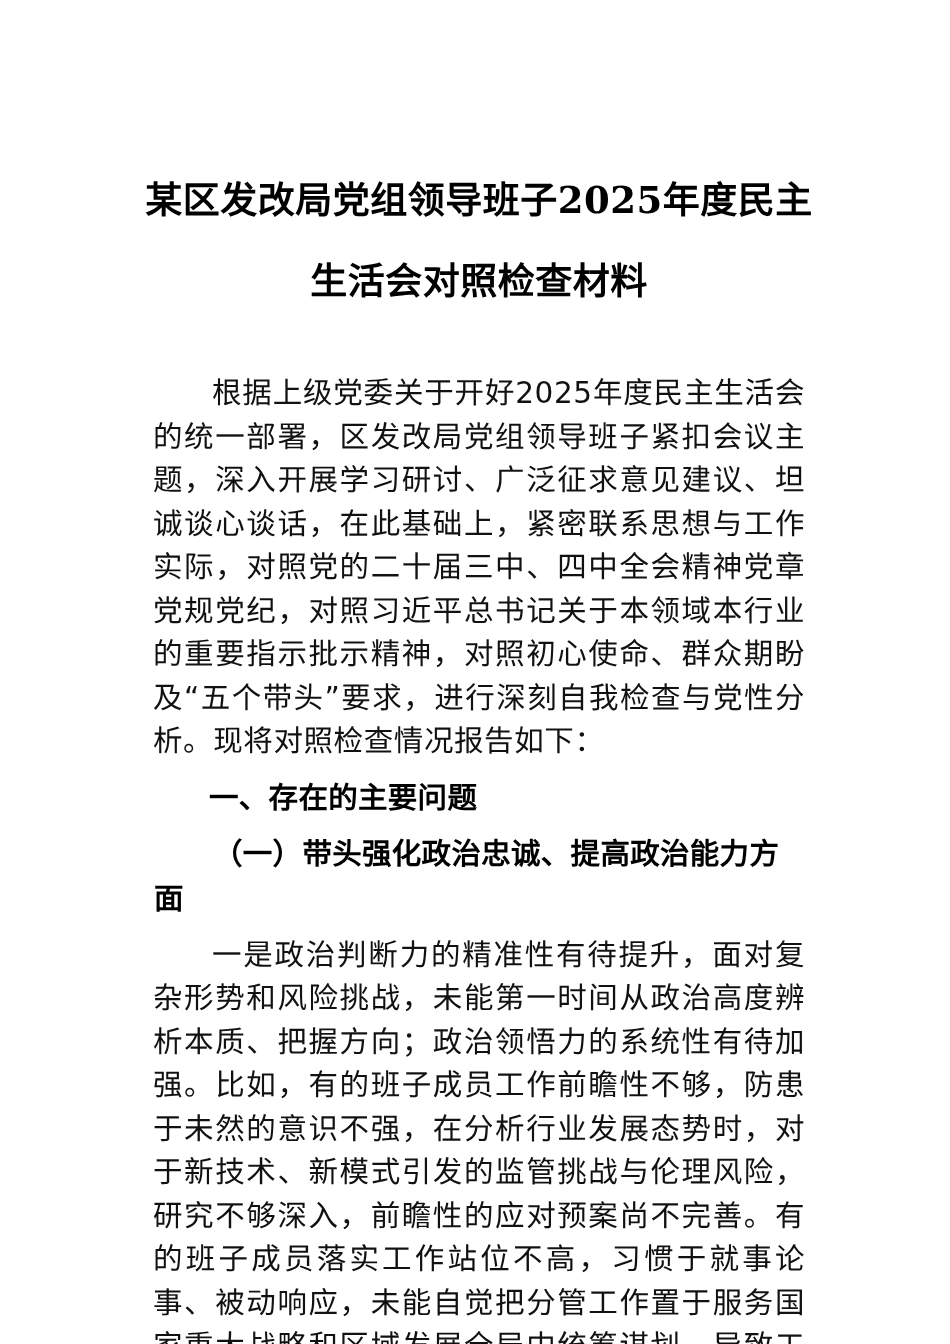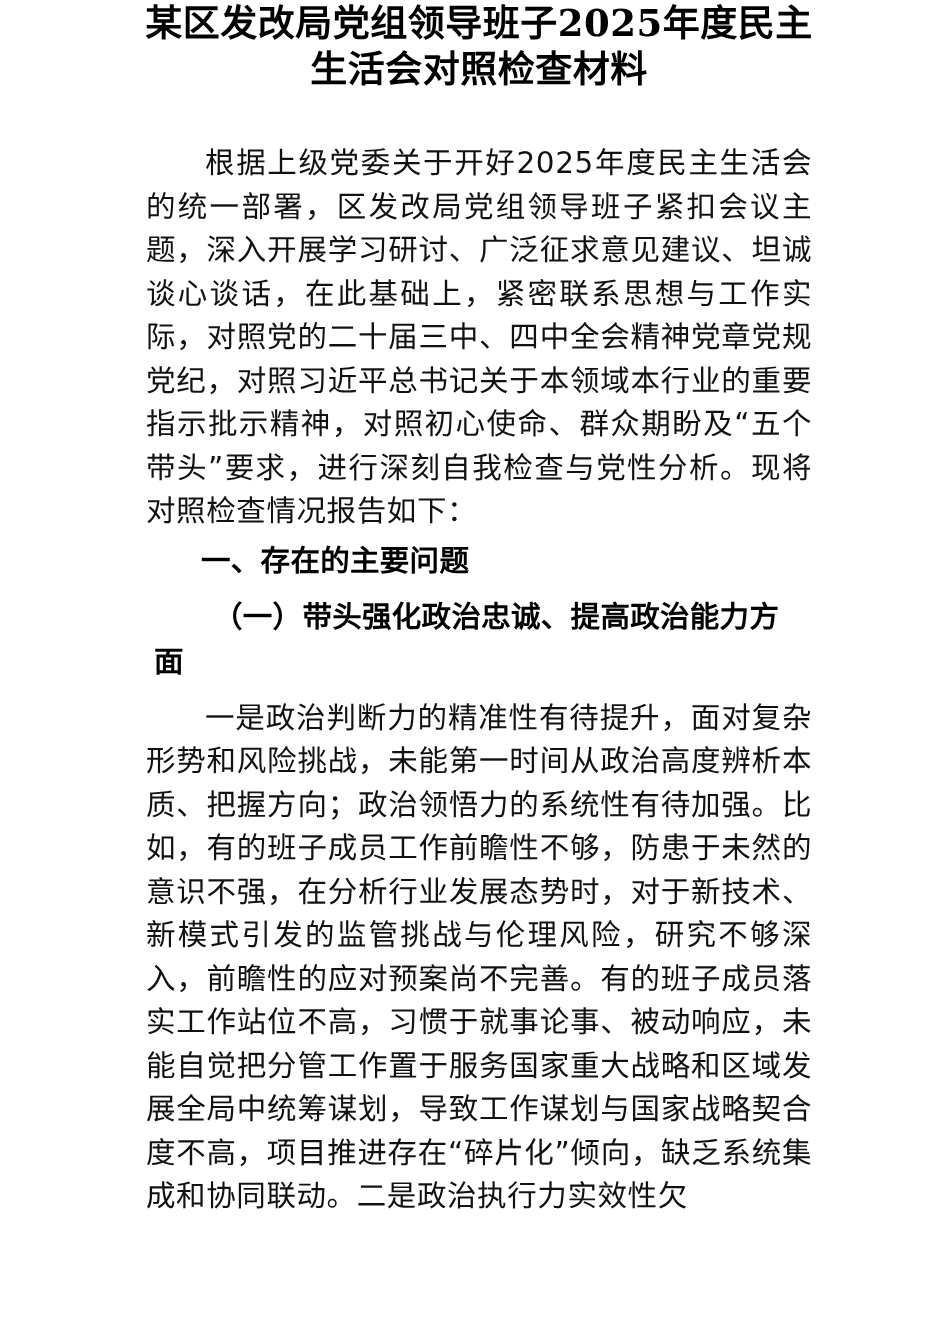--- a/index.html
+++ b/index.html
@@ -21,51 +21,52 @@
   .content {
     position: absolute;
     left: 142px;
     top: 0;
     width: 674px;
   }
 
   
   .doc-title {
     margin: 0;
+    padding-top: 160px;
     font-family: "DejaVu Serif", "Liberation Serif", serif;
     font-weight: 700;
     font-size: 37px;
-    line-height: 46px;
+    line-height: 81px;
     text-align: center;
     color: #000000;
     letter-spacing: 0.5px;
     word-break: break-all;
   }
 
   
   .para {
-    margin: 4px;
+    margin: 11px;
     font-family: "DejaVu Sans", "Liberation Sans", sans-serif;
     font-size: 29.5px;
     line-height: 43.5px;
     color: #111111;
     text-align: justify;
     text-justify: inter-ideograph;
     text-indent: 2em;
     word-break: break-all;
     letter-spacing: 0.6px;
   }
 
   .para.first {
     margin-top: 50px;
   }
 
   
   .h1-cn {
-    margin: 0;
+    margin: 8px;
     font-family: "Liberation Sans", "DejaVu Sans", sans-serif;
     font-weight: 700;
     font-size: 29.5px;
     line-height: 45px;
     color: #000000;
     text-indent: 2em;
     letter-spacing: 0.3px;
     word-break: break-all;
   }
 

